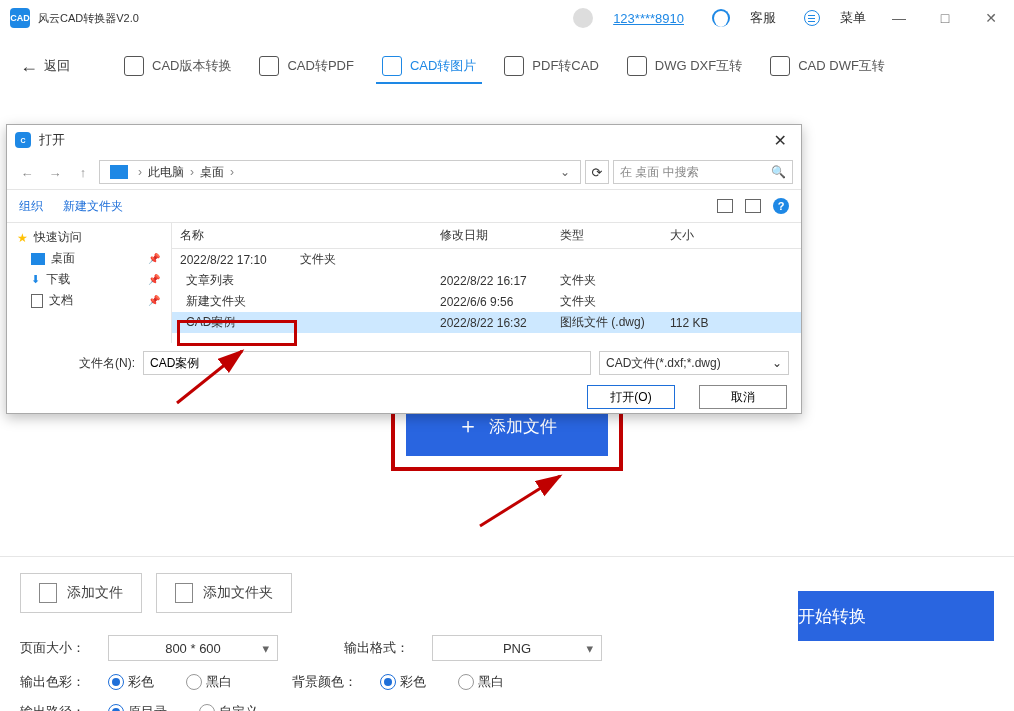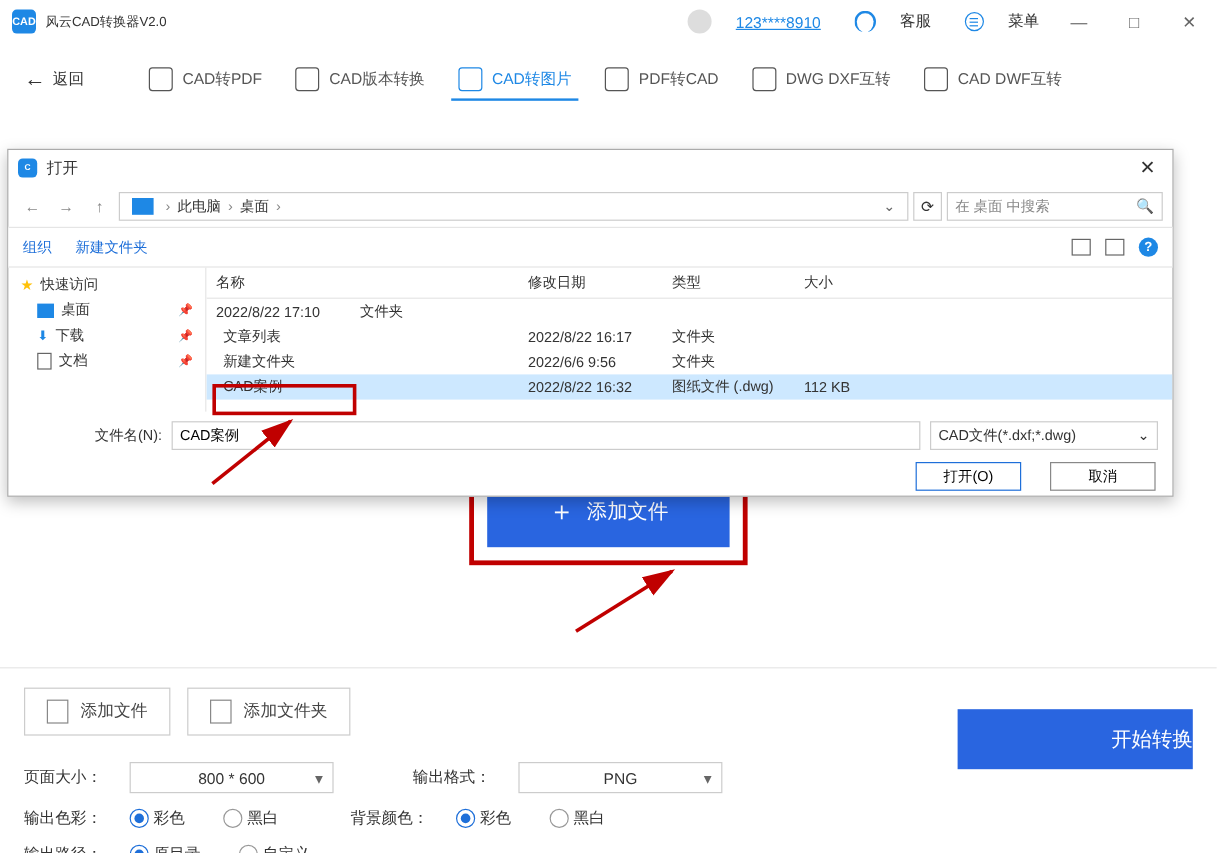--- a/index.html
+++ b/index.html
@@ -20,21 +20,21 @@
 .arrow-left{font-size:18px}
 .tab{display:flex;align-items:center;gap:8px;padding:0 14px;height:60px;cursor:pointer;color:#555;position:relative}
 .tab.active{color:#1e88e5}
 .tab.active:after{content:"";position:absolute;bottom:12px;left:8px;right:8px;height:2px;background:#1e88e5}
 .tab-icon{width:20px;height:20px;border:1.5px solid currentColor;border-radius:3px;position:relative}
 .main-area{position:relative;height:460px}
 .add-file-big{position:absolute;left:406px;top:300px;width:202px;height:60px;background:#2965e0;color:#fff;display:flex;align-items:center;justify-content:center;font-size:17px;cursor:pointer;gap:10px}
 .plus{font-size:22px;font-weight:300}
 .red-box-big{position:absolute;left:391px;top:285px;width:232px;height:90px;border:4px solid #c00000;pointer-events:none}
 .red-arrow{position:absolute;pointer-events:none}
-.dialog{position:absolute;left:6px;top:124px;width:972px;height:290px;background:#fff;border:1px solid #aaa;box-shadow:0 4px 12px rgba(0,0,0,.25)}
+.dialog{position:absolute;left:6px;top:124px;width:796px;height:290px;background:#fff;border:1px solid #aaa;box-shadow:0 4px 12px rgba(0,0,0,.25)}
 .dlg-title{height:30px;display:flex;align-items:center;padding:0 8px;font-size:13px}
 .dlg-title .app-icon{width:16px;height:16px;font-size:7px}
 .dlg-close{margin-left:auto;font-size:16px;cursor:pointer;padding:0 6px}
 .dlg-path{height:34px;display:flex;align-items:center;padding:0 8px;gap:4px}
 .nav-btn{width:24px;height:24px;display:flex;align-items:center;justify-content:center;color:#888;cursor:pointer}
 .pc-icon{width:18px;height:14px;background:#1e88e5;margin:0 4px}
 .breadcrumb{flex:1;height:24px;border:1px solid #ccc;display:flex;align-items:center;padding:0 6px;gap:6px;font-size:12px;background:#fff}
 .bc-sep{color:#888}
 .bc-dd{margin-left:auto;color:#666;padding:0 4px}
 .refresh{width:24px;height:24px;border:1px solid #ccc;display:flex;align-items:center;justify-content:center;cursor:pointer}
@@ -77,21 +77,21 @@
 .action-btn{height:40px;padding:0 18px;border:1px solid #ccc;background:#fff;display:flex;align-items:center;gap:10px;cursor:pointer;font-size:14px;color:#444}
 .ab-icon{width:18px;height:20px;border:1.5px solid #888;position:relative}
 .opts-row{display:flex;align-items:center;gap:18px;margin-bottom:12px;font-size:13px}
 .opt-label{color:#333;width:70px}
 .sel{width:170px;height:26px;border:1px solid #ccc;display:flex;align-items:center;justify-content:center;cursor:pointer;position:relative;background:#fff}
 .sel:after{content:"▾";position:absolute;right:8px;color:#666}
 .radio{width:16px;height:16px;border:1.5px solid #999;border-radius:50%;display:inline-flex;align-items:center;justify-content:center;margin-right:4px}
 .radio.checked{border-color:#1e6fd9}
 .radio.checked:after{content:"";width:8px;height:8px;background:#1e6fd9;border-radius:50%}
 .radio-lbl{display:flex;align-items:center;cursor:pointer;margin-right:14px}
-.start-btn{position:absolute;right:20px;bottom:70px;width:196px;height:50px;background:#2965e0;color:#fff;display:flex;align-items:center;justify-content:flex-end;font-size:17px;cursor:pointer}
+.start-btn{position:absolute;right:20px;bottom:70px;width:196px;height:50px;background:#2965e0;color:#fff;display:flex;align-items:center;justify-content:flex-start;font-size:17px;cursor:pointer}
 </style>
 </head>
 <body>
 
 <div class="titlebar">
   <div class="app-icon">CAD</div>
   <div class="app-title">风云CAD转换器V2.0</div>
   <div class="tb-spacer"></div>
   <div class="tb-right">
     <div class="avatar"></div>
@@ -106,25 +106,25 @@
   </div>
 </div>
 
 <div class="tabs">
   <div class="back-btn">
     <span class="arrow-left">←</span>
     <span>返回</span>
   </div>
   <div class="tab">
       <div class="tab-icon"></div>
+      <span>CAD版本转换</span>
+    </div>
+  <div class="tab">
+      <div class="tab-icon"></div>
       <span>CAD转PDF</span>
-    </div>
-  <div class="tab">
-      <div class="tab-icon"></div>
-      <span>CAD版本转换</span>
     </div>
   <div class="tab active">
       <div class="tab-icon"></div>
       <span>CAD转图片</span>
     </div>
   <div class="tab">
       <div class="tab-icon"></div>
       <span>PDF转CAD</span>
     </div>
   <div class="tab">

